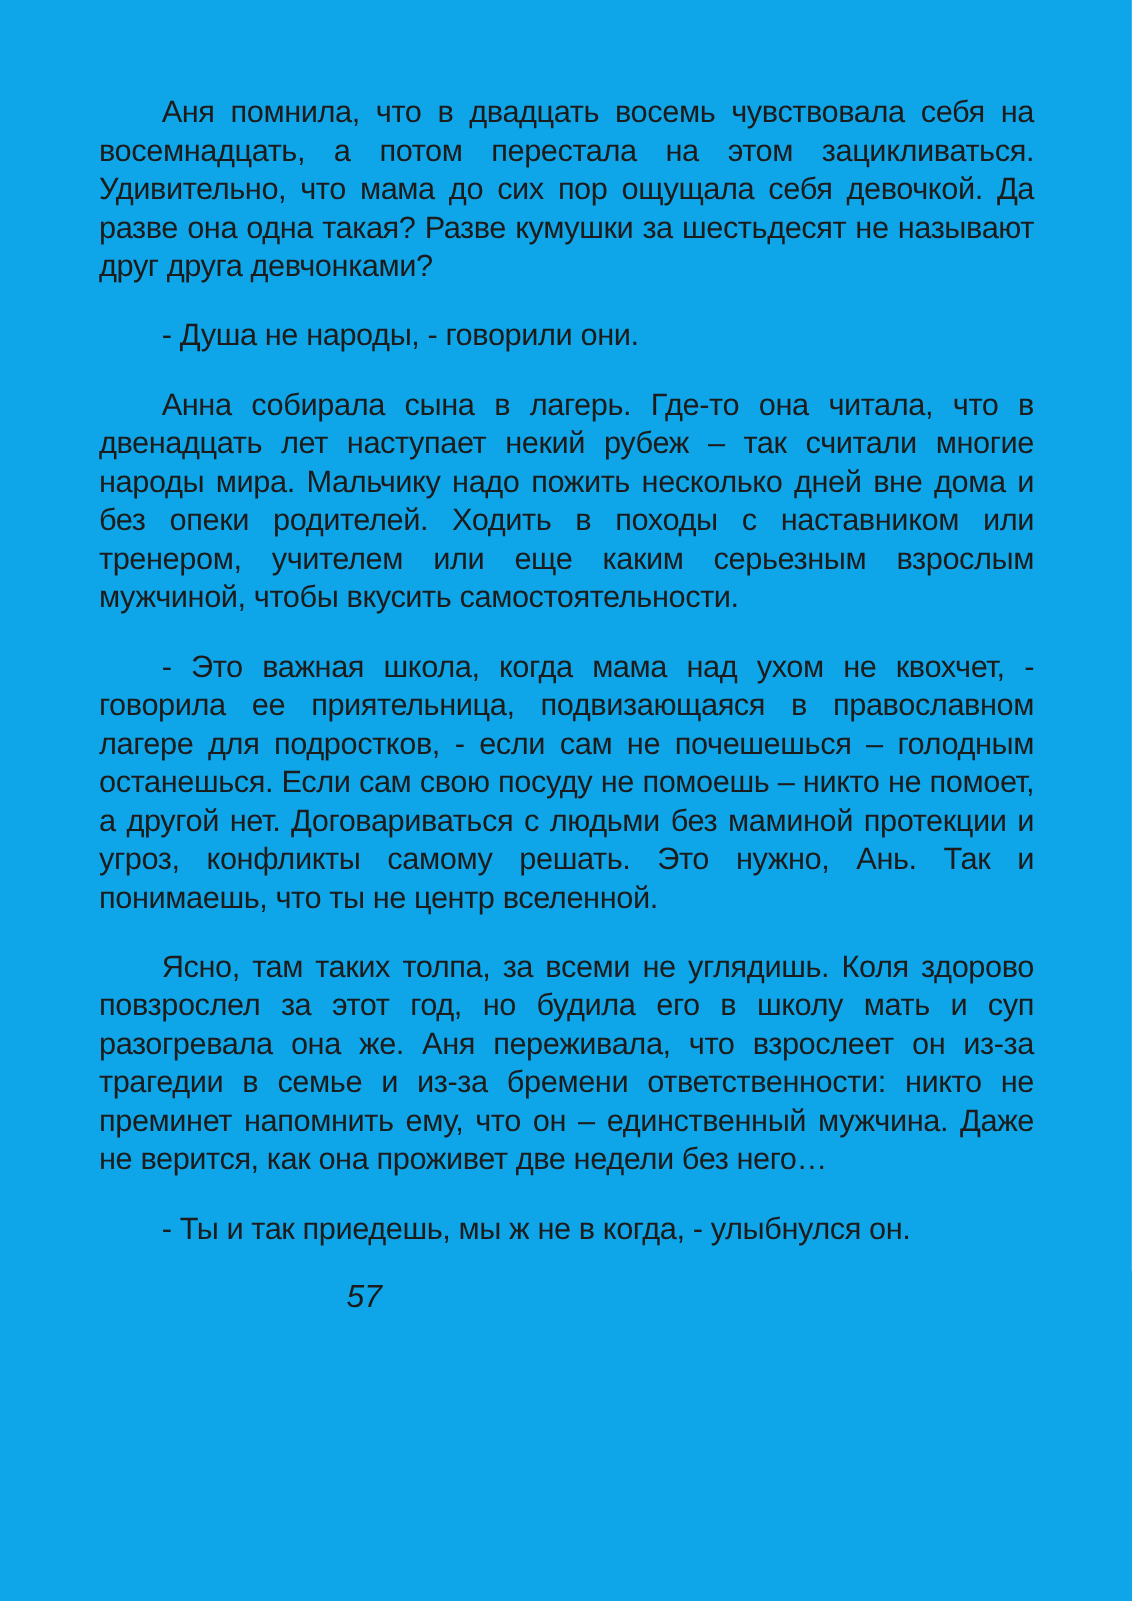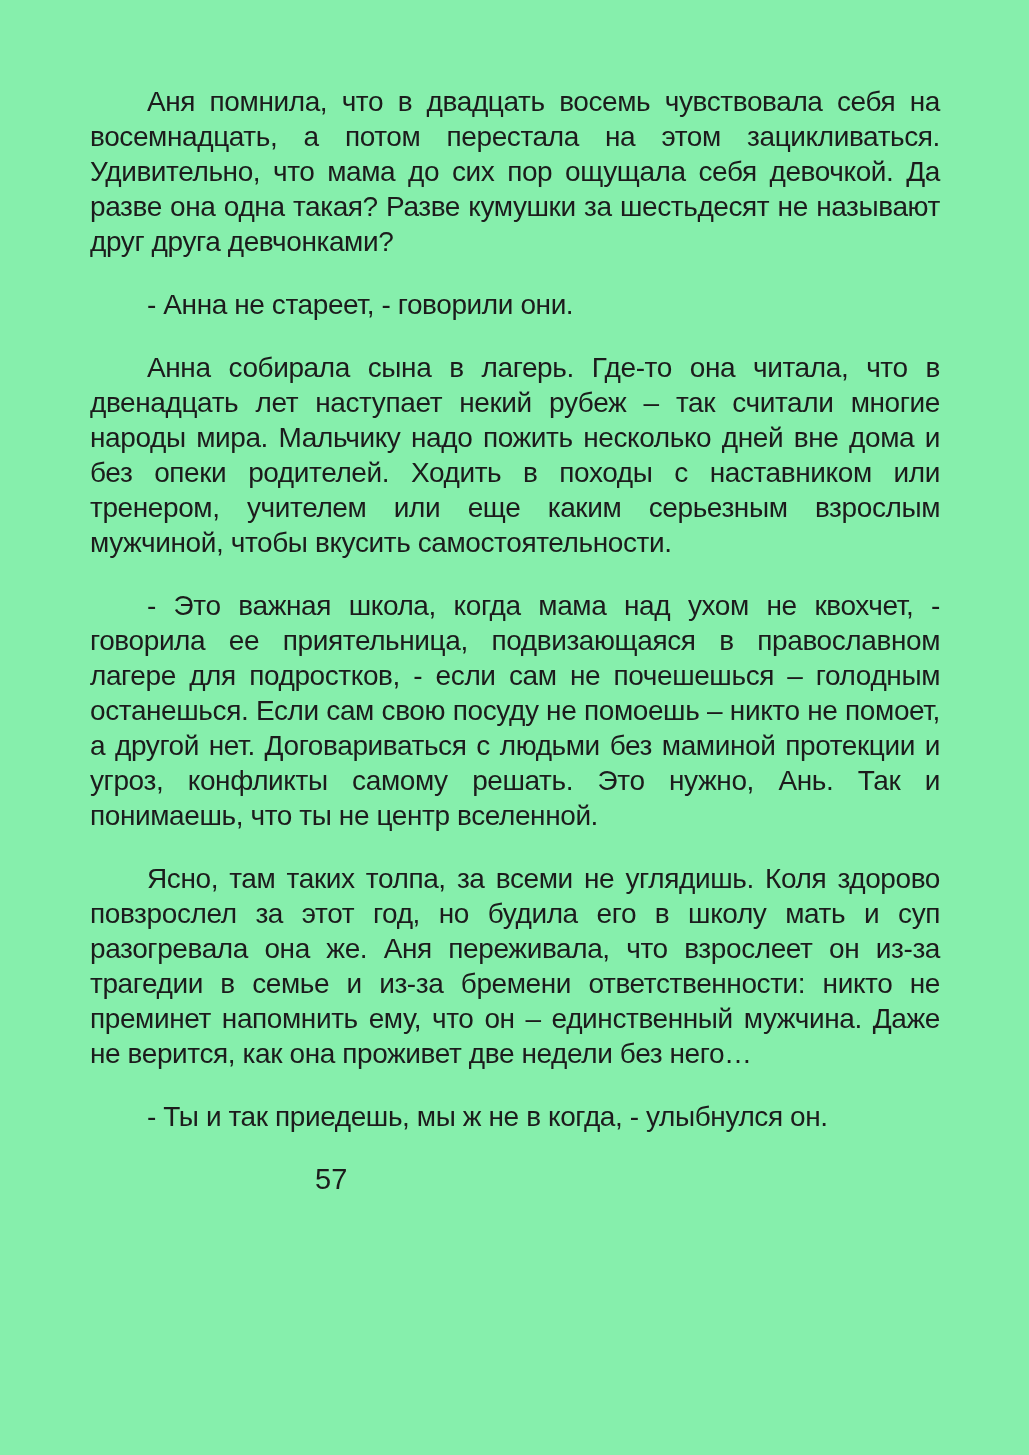--- a/index.html
+++ b/index.html
@@ -13,42 +13,43 @@
     position: relative;
     font-family: "Liberation Sans", "DejaVu Sans", sans-serif;
     color: #1c1c1c;
     overflow: hidden;
   }
   .page {
     box-sizing: border-box;
     width: 1029px;
     height: 1455px;
     padding: 84px 89px 0 90px;
-    background: #86efac;
+    background: #0ea5e9;
   }
   .page p {
     margin: 0 0 28px 0;
     font-size: 28px;
     line-height: 35px;
     letter-spacing: -0.4px;
     text-align: justify;
     text-indent: 57px;
     color: #1c1c1c;
   }
   .page-number {
     margin: 6px 0 0 225px;
     font-size: 29px;
     line-height: 35px;
     color: #1c1c1c;
+    font-style: italic;
   }
 </style>
 </head>
 <body>
 
 <main class="page">
   <p>Аня помнила, что в двадцать восемь чувствовала себя на восемнадцать, а потом перестала на этом зацикливаться. Удивительно, что мама до сих пор ощущала себя девочкой. Да разве она одна такая? Разве кумушки за шестьдесят не называют друг друга девчонками?</p>
-  <p>- Анна не стареет, - говорили они.</p>
+  <p>- Душа не народы, - говорили они.</p>
   <p>Анна собирала сына в лагерь. Где-то она читала, что в двенадцать лет наступает некий рубеж – так считали многие народы мира. Мальчику надо пожить несколько дней вне дома и без опеки родителей. Ходить в походы с наставником или тренером, учителем или еще каким серьезным взрослым мужчиной, чтобы вкусить самостоятельности.</p>
   <p>- Это важная школа, когда мама над ухом не квохчет, - говорила ее приятельница, подвизающаяся в православном лагере для подростков, - если сам не почешешься – голодным останешься. Если сам свою посуду не помоешь – никто не помоет, а другой нет. Договариваться с людьми без маминой протекции и угроз, конфликты самому решать. Это нужно, Ань. Так и понимаешь, что ты не центр вселенной.</p>
   <p>Ясно, там таких толпа, за всеми не углядишь. Коля здорово повзрослел за этот год, но будила его в школу мать и суп разогревала она же. Аня переживала, что взрослеет он из-за трагедии в семье и из-за бремени ответственности: никто не преминет напомнить ему, что он – единственный мужчина. Даже не верится, как она проживет две недели без него…</p>
   <p>- Ты и так приедешь, мы ж не в когда, - улыбнулся он.</p>
   <div class="page-number">57</div>
 </main>
 
 </body></html>

